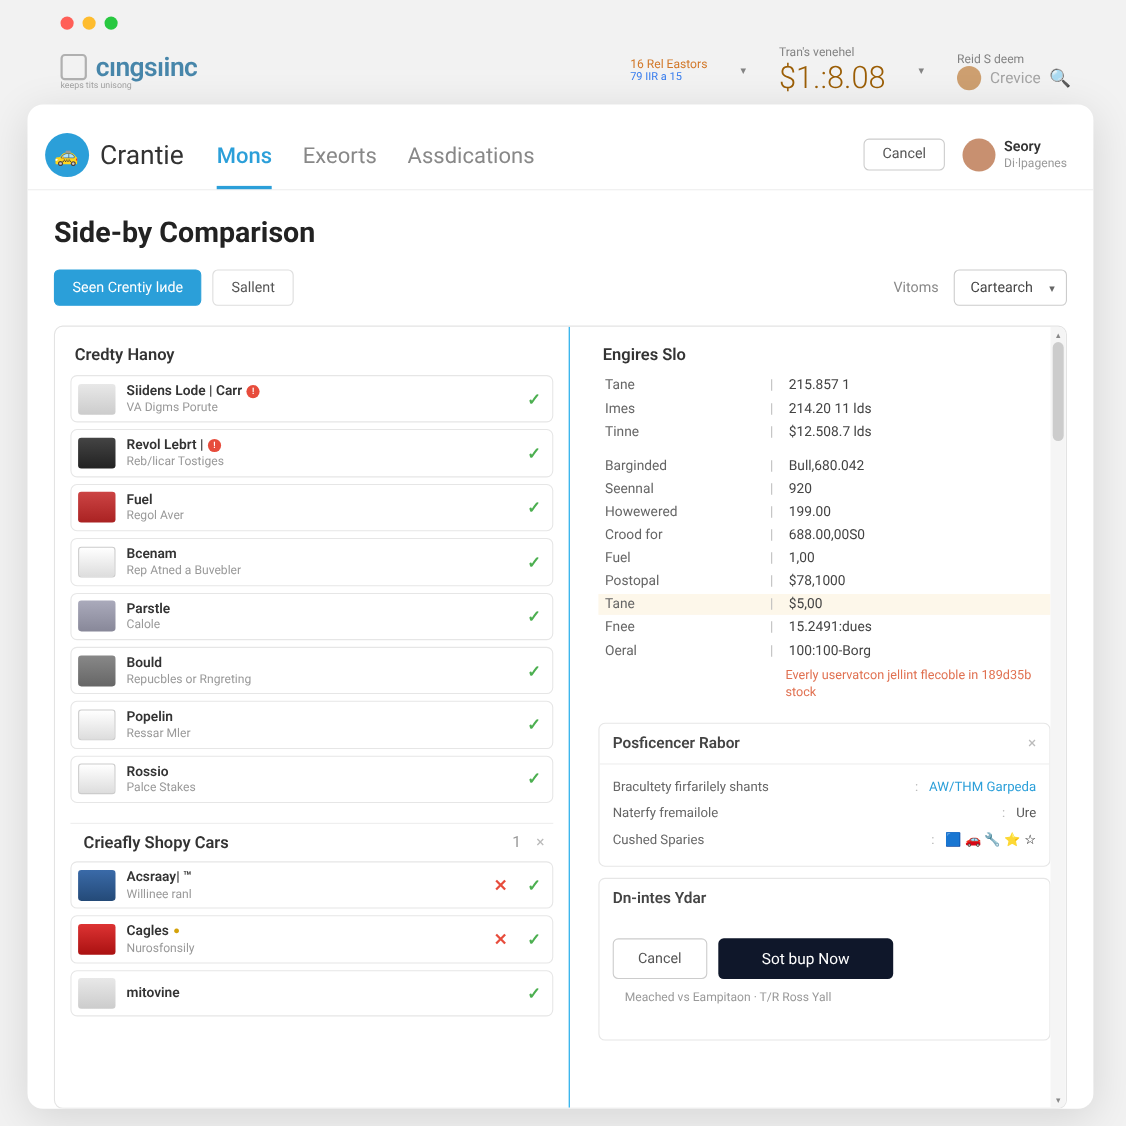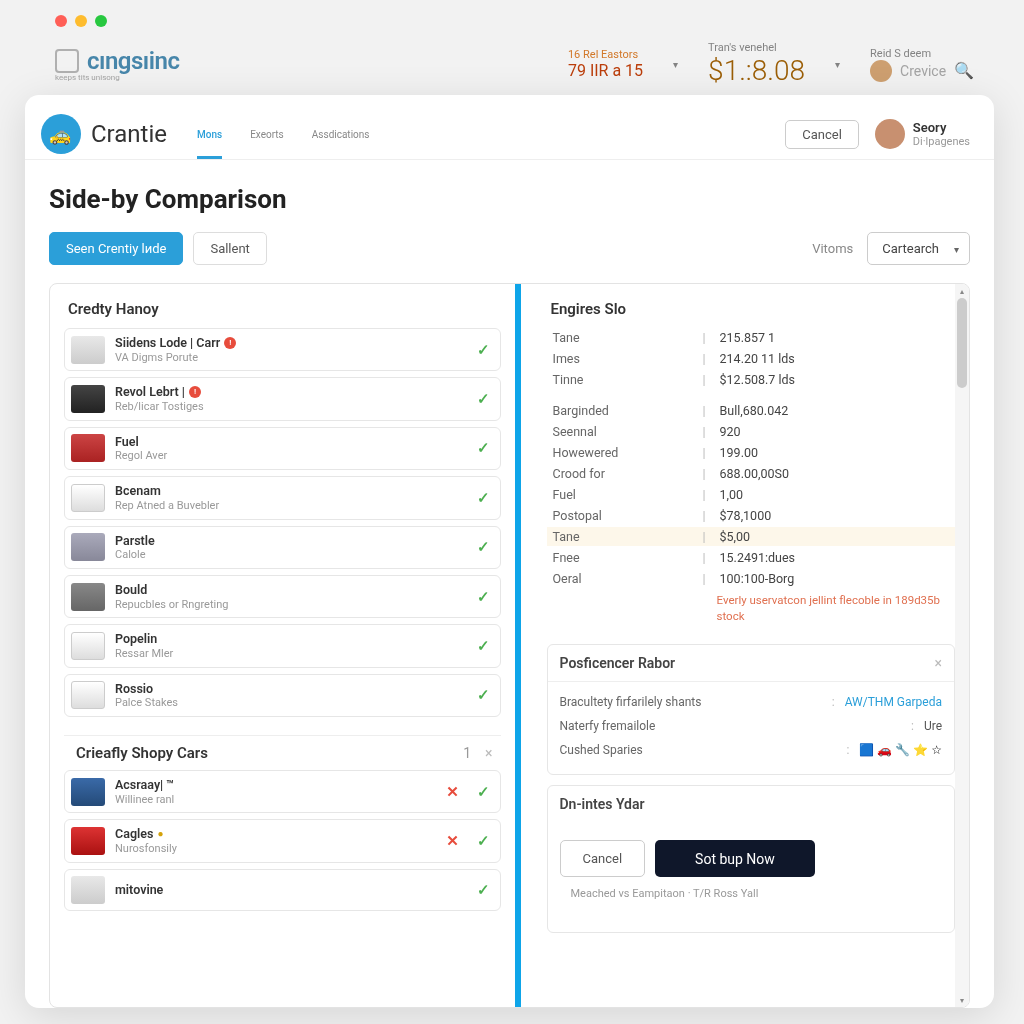--- a/index.html
+++ b/index.html
@@ -14,58 +14,58 @@
 .bg-app { position: absolute; top: 0; left: 0; right: 0; height: 100%; background: #fafafa; padding-top: 35px; }
 .bg-header { display: flex; align-items: center; padding: 6px 50px 10px 55px; gap: 40px; }
 .bg-logo { display: flex; align-items: center; gap: 8px; color: #4a8bb0; font-size: 24px; font-weight: 600; letter-spacing: -0.5px; }
 .bg-logo-icon { width: 24px; height: 24px; border: 2px solid #888; border-radius: 4px; opacity: 0.6; }
 .bg-logo-sub { font-size: 8px; color: #aaa; margin-top: -2px; }
 .bg-header-right { margin-left: auto; display: flex; align-items: center; gap: 30px; }
 .bg-metric { text-align: left; }
 .bg-metric-label { font-size: 11px; color: #888; }
 .bg-metric-1 .bg-metric-label { color: #d97c2a; }
 .bg-metric-value { font-size: 17px; color: #444; }
-.bg-metric-1 .bg-metric-value { font-size: 16px; color: #c2410c; }
+.bg-metric-1 .bg-metric-value { font-size: 10px; color: #3b82f6; }
 .bg-metric-value.big { font-size: 28px; font-weight: 300; color: #a16207; }
 .bg-search { display: flex; align-items: center; gap: 8px; }
 .bg-avatar-sm { width: 22px; height: 22px; border-radius: 50%; background: #d4a574; }
 .bg-search-input { color: #aaa; font-size: 14px; }
 .chev { font-size: 10px; color: #888; }
 
 .backdrop { position: absolute; inset: 0; background: rgba(0,0,0,0.03); }
 
 .modal { position: absolute; top: 95px; left: 25px; right: 30px; bottom: 16px; background: #fff; border-radius: 14px; box-shadow: 0 8px 40px rgba(0,0,0,0.12); display: flex; flex-direction: column; overflow: hidden; }
 
 .modal-header { display: flex; align-items: center; padding: 14px 24px 0 16px; gap: 30px; border-bottom: 1px solid #eee; }
 .brand { display: flex; align-items: center; gap: 10px; }
 .brand-icon { width: 40px; height: 40px; border-radius: 50%; background: #2b9fd9; display: flex; align-items: center; justify-content: center; font-size: 18px; }
 .brand-name { font-size: 24px; color: #333; font-weight: 400; }
 .modal-tabs { display: flex; gap: 28px; }
-.modal-tab { font-size: 10px; color: #888; padding: 20px 0 16px; border-bottom: 3px solid transparent; }
+.modal-tab { font-size: 20px; color: #888; padding: 20px 0 16px; border-bottom: 3px solid transparent; }
 .modal-tab.active { color: #2b9fd9; border-bottom-color: #2b9fd9; font-weight: 500; }
 .modal-header-right { margin-left: auto; display: flex; align-items: center; gap: 16px; }
 .btn { padding: 6px 16px; border: 1px solid #ccc; border-radius: 5px; font-size: 13px; background: #fff; color: #555; cursor: pointer; }
 .user-chip { display: flex; align-items: center; gap: 8px; }
 .user-avatar { width: 30px; height: 30px; border-radius: 50%; background: #c89070; }
 .user-info { line-height: 1.2; }
 .user-name { font-size: 13px; font-weight: 600; color: #333; }
 .user-sub { font-size: 11px; color: #999; }
 
 .modal-body { flex: 1; padding: 24px 24px 0 24px; overflow: hidden; display: flex; flex-direction: column; }
 .page-title { font-size: 26px; font-weight: 700; color: #222; margin-bottom: 18px; }
 .toolbar { display: flex; align-items: center; gap: 10px; margin-bottom: 18px; }
 .pill { padding: 8px 16px; border-radius: 5px; font-size: 13px; border: 1px solid #ddd; background: #fff; color: #555; cursor: pointer; }
 .pill.primary { background: #2b9fd9; color: #fff; border-color: #2b9fd9; }
 .toolbar-right { margin-left: auto; display: flex; align-items: center; gap: 14px; }
 .toolbar-text { font-size: 13px; color: #888; }
 .select { padding: 8px 30px 8px 14px; border: 1px solid #ccc; border-radius: 5px; font-size: 13px; color: #444; position: relative; }
 .select::after { content: "▾"; position: absolute; right: 10px; top: 50%; transform: translateY(-50%); font-size: 10px; color: #666; }
 
 .panels { flex: 1; display: flex; gap: 12px; border: 1px solid #e3e3e3; border-radius: 8px; overflow: hidden; min-height: 0; }
-.panel-left { flex: 1; padding: 16px 14px; overflow-y: auto; border-right: 6px solid #0ea5e9; }
+.panel-left { flex: 1; padding: 16px 14px; overflow-y: auto; border-right: 1px solid #0ea5e9; }
 .panel-right { flex: 1; display: flex; flex-direction: column; position: relative; }
 .panel-right-scroll { flex: 1; padding: 16px 14px; overflow-y: auto; }
 
 .section-title { font-size: 15px; font-weight: 600; color: #333; margin-bottom: 10px; padding-left: 4px; }
 
 .car-list { display: flex; flex-direction: column; gap: 6px; margin-bottom: 18px; }
 .car-row { display: flex; align-items: center; padding: 6px 10px 6px 6px; border: 1px solid #e6e6e6; border-radius: 6px; gap: 10px; }
 .car-thumb { width: 34px; height: 28px; background: #ddd; border-radius: 3px; flex-shrink: 0; }
 .car-info { flex: 1; line-height: 1.25; min-width: 0; }
 .car-title { font-size: 12.5px; font-weight: 600; color: #333; display: flex; align-items: center; gap: 4px; white-space: nowrap; overflow: hidden; }

